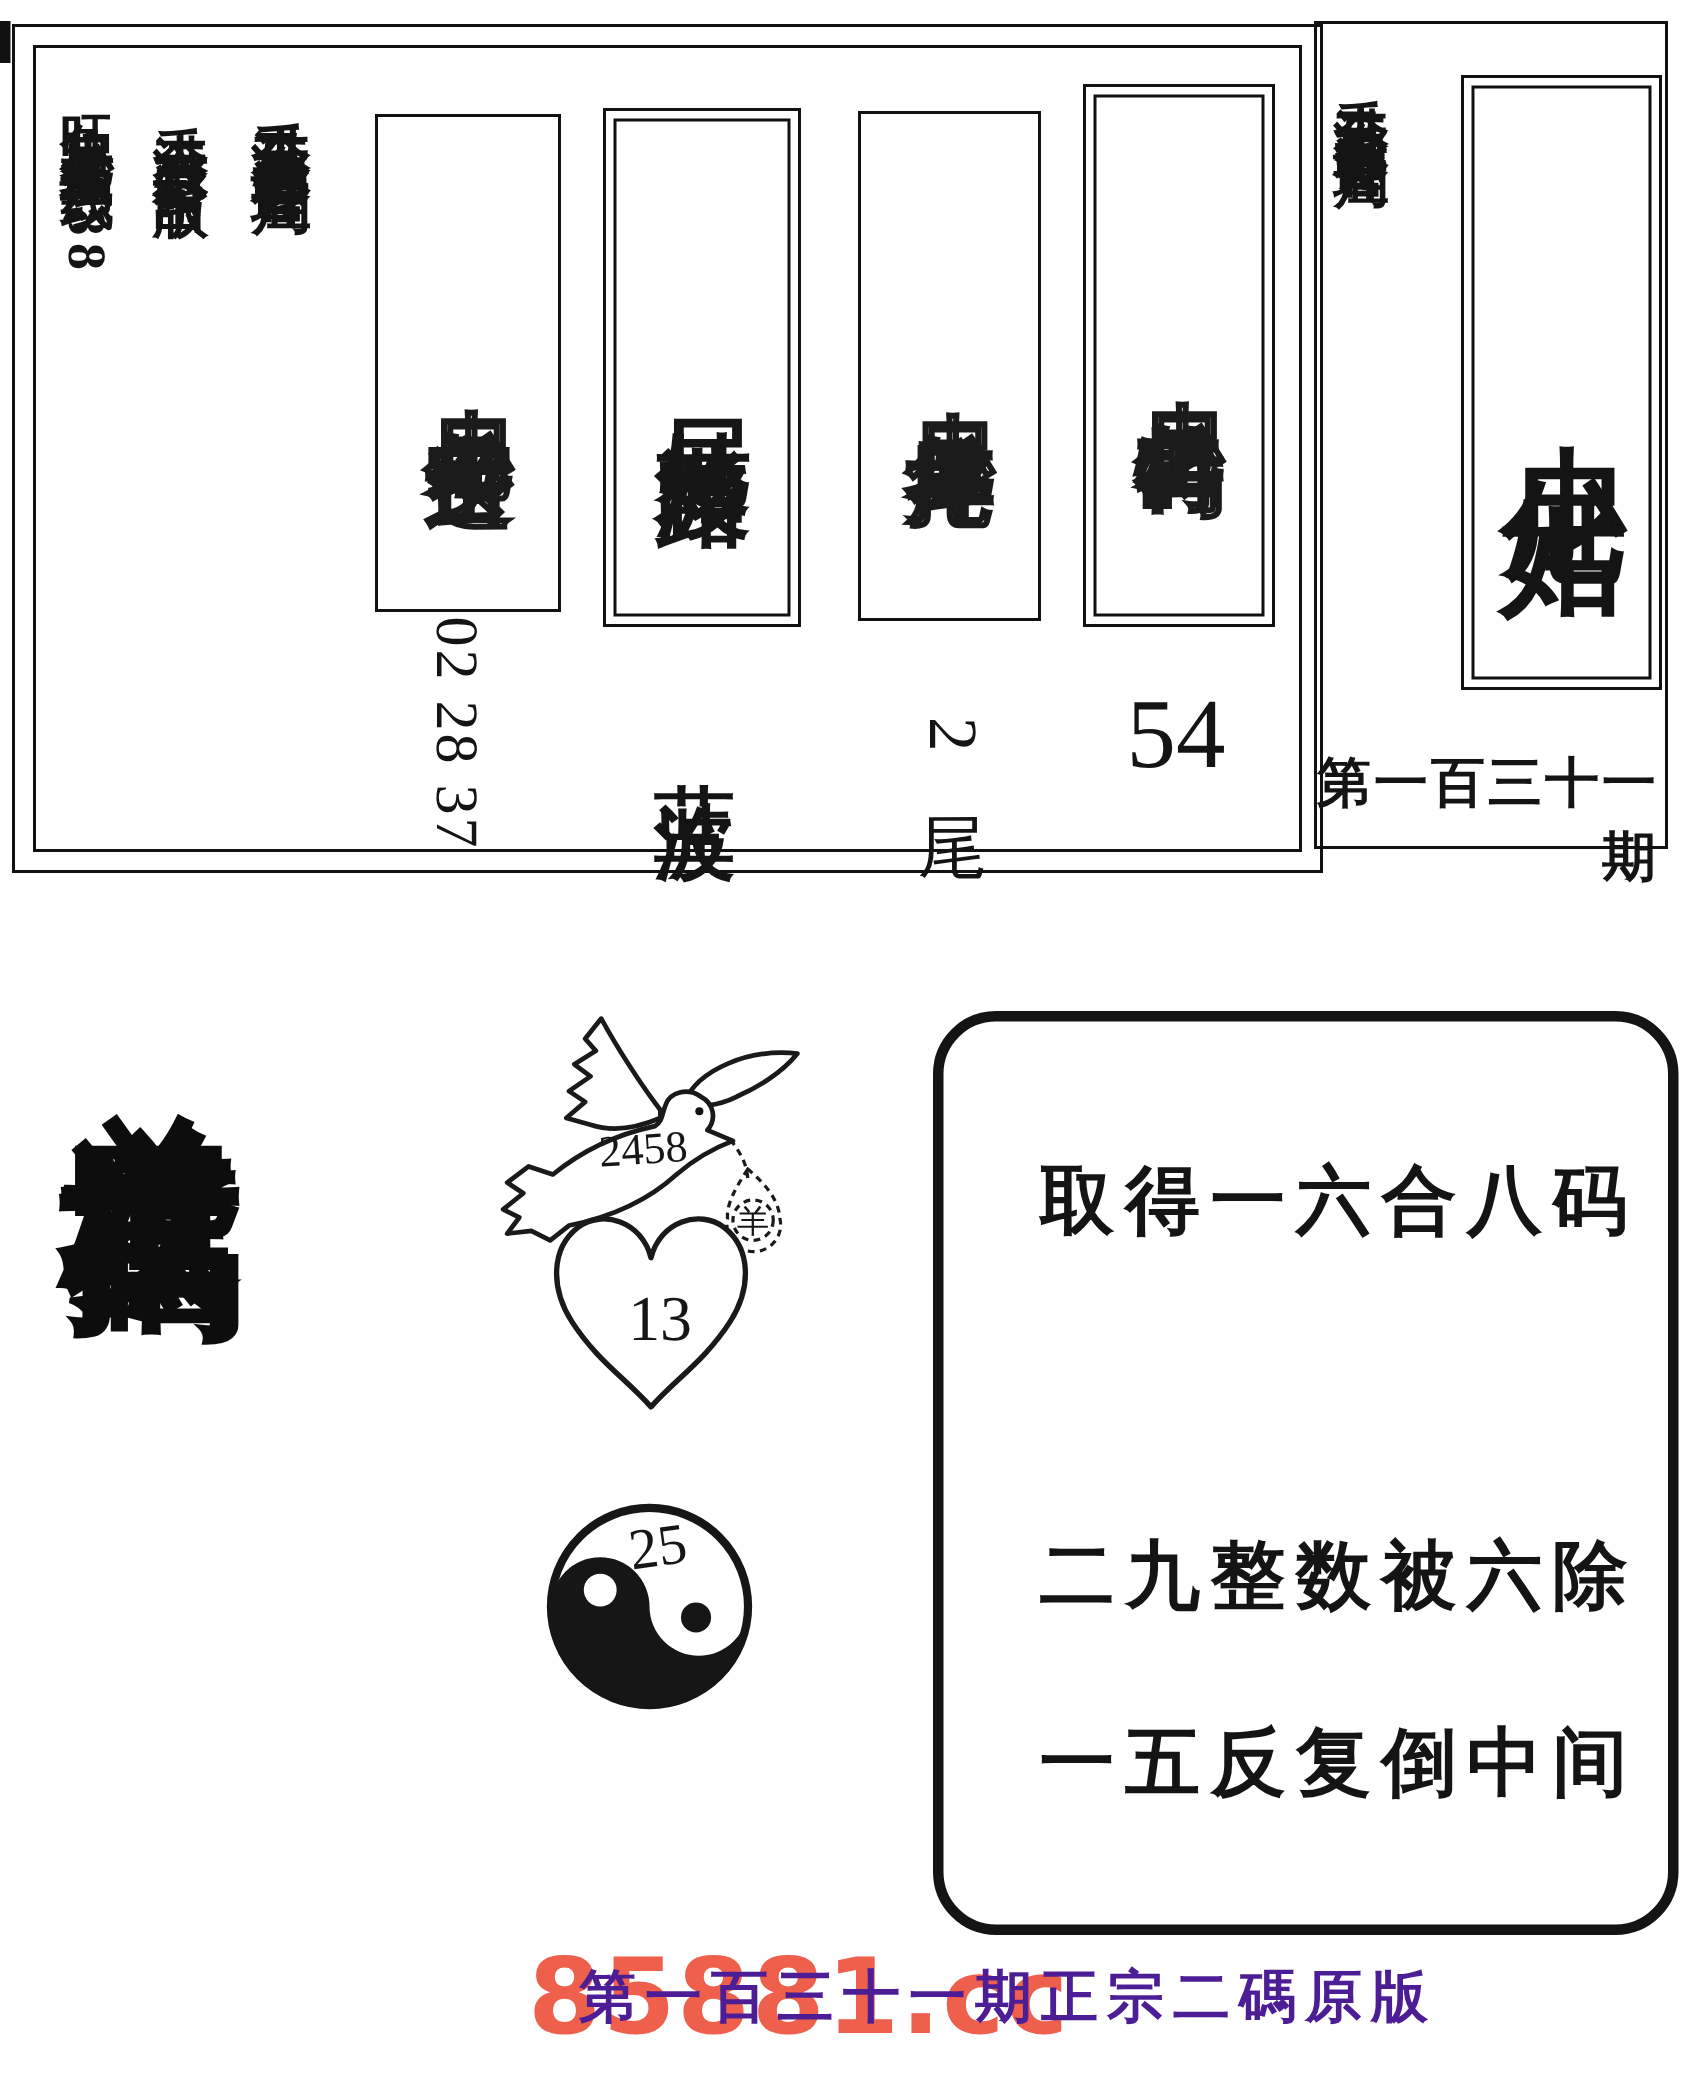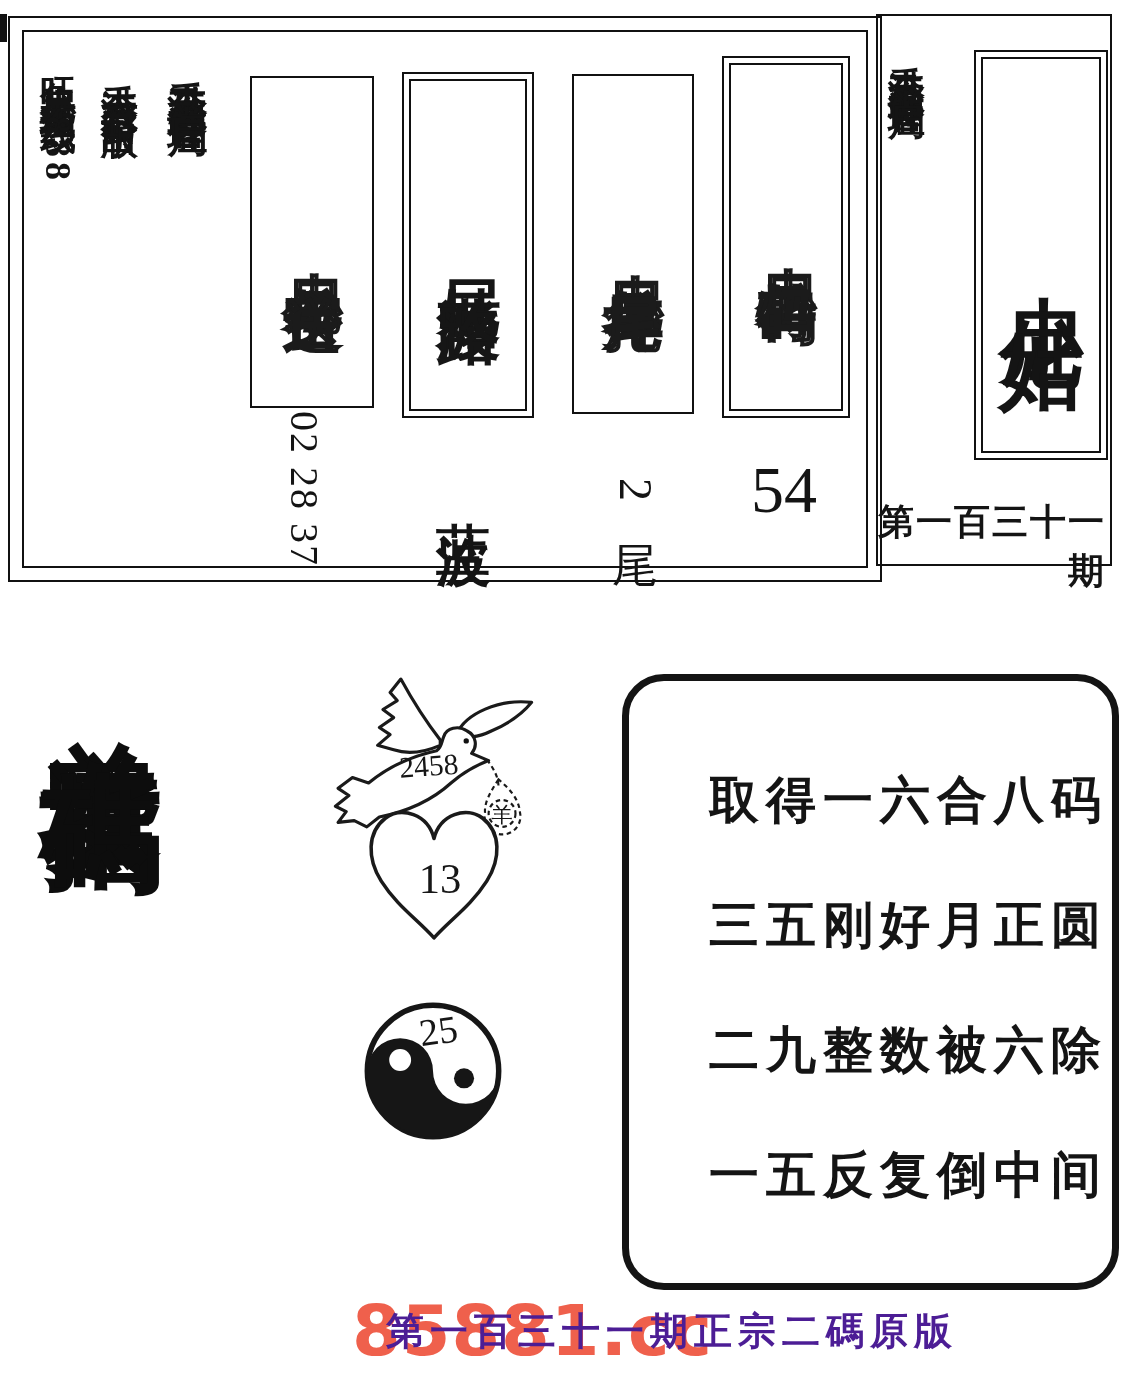--- a/index.html
+++ b/index.html
@@ -41,21 +41,21 @@
   .masthead{font-size:84px;font-weight:900;letter-spacing:18px;}
   .issue-right{left:878px;top:498px;width:228px;text-align:right;font-size:36px;letter-spacing:2px;font-weight:600;}
   
   .series-title{
     left:42px;top:642px;height:665px;font-size:122px;font-weight:900;letter-spacing:10px;
     font-family:"Liberation Sans","DejaVu Sans",sans-serif;color:#0d0d0d;
   }
   .sym{position:absolute;}
   .poem-box{position:absolute;left:622px;top:674px;width:497px;height:616px;
     border:7px solid #141414;border-radius:42px;box-sizing:border-box;}
-  .poem-line{position:absolute;left:80px;width:400px;font-size:50px;font-weight:700;letter-spacing:7px;white-space:nowrap;}
+  .poem-line{position:absolute;left:64px;width:400px;font-size:50px;font-weight:700;letter-spacing:7px;white-space:nowrap;}
   .pl0{top:86px;} .pl1{top:211px;} .pl2{top:336px;} .pl3{top:461px;}
   
   .brand{left:2px;top:1291px;font-size:88px;font-weight:900;line-height:1;letter-spacing:2px;
     font-family:"Liberation Sans","DejaVu Sans",sans-serif;}
   .site{left:352px;top:1296px;font-size:70px;font-weight:800;line-height:1;letter-spacing:1px;
     font-family:"DejaVu Sans","Liberation Sans",sans-serif;text-align:center;}
   .red{color:#ef604c;}
   .issue-line{left:386px;top:1306px;font-size:38px;font-weight:700;letter-spacing:6px;color:#4c1d95;white-space:nowrap;}
   .svgshape{display:block;}
   .ln{fill:#ffffff;stroke:#1a1a1a;stroke-width:3.5;stroke-linejoin:round;}
@@ -136,21 +136,20 @@
       <circle cx="80" cy="80" r="72" fill="#fff" stroke="#161616" stroke-width="6"></circle>
       <path d="M8,80 A36,36 0 0 1 80,80 A36,36 0 0 0 152,80 A72,72 0 0 1 8,80 Z" fill="#161616"></path>
       <circle cx="44" cy="68" r="12" fill="#ffffff"></circle>
       <circle cx="114" cy="88" r="11" fill="#161616"></circle>
       <text class="num" x="88" y="50" font-size="42" text-anchor="middle" transform="rotate(-8 88 50)">25</text>
     </svg>
   </div>
 
   <div class="poem-box">
     <div class="poem-line pl0">取得一六合八码</div>
-    <div class="poem-line pl1">三五刚好月正圆</div>
     <div class="poem-line pl3">一五反复倒中间</div>
     <div class="poem-line pl2">二九整数被六除</div>
   </div>
 
   <div class="abs site red">85881.cc</div>
   <div class="abs issue-line">第一百三十一期正宗二碼原版</div>
 
 </div>
 
 </body></html>

